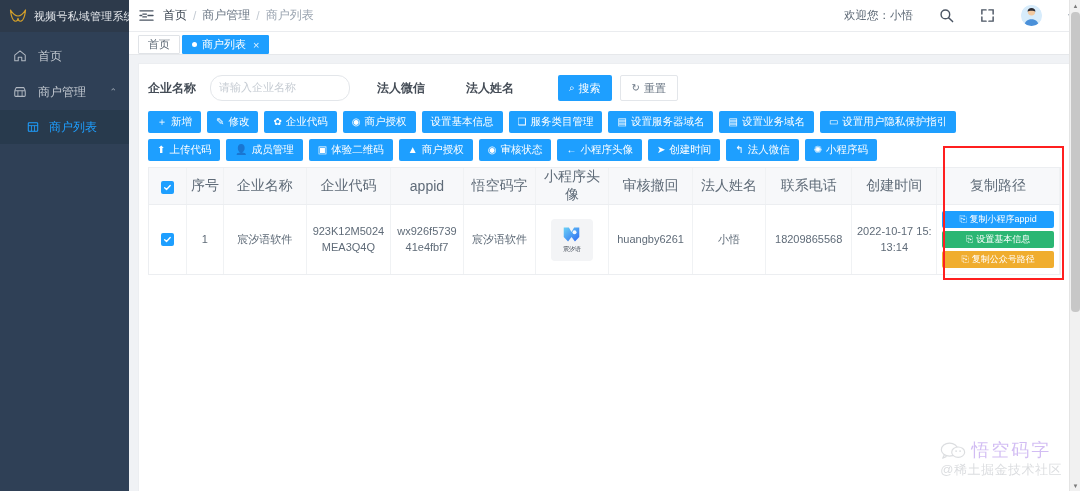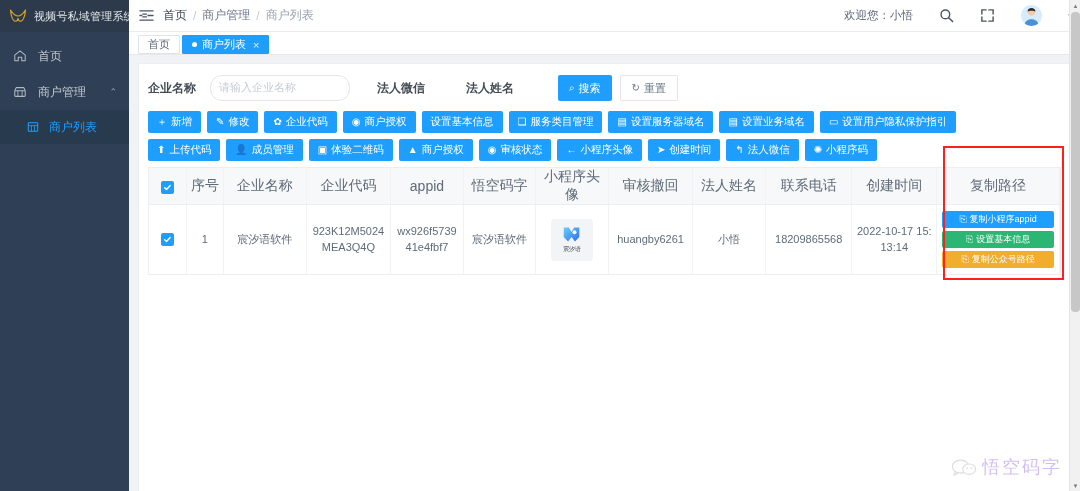--- a/index.html
+++ b/index.html
@@ -518,20 +518,21 @@
           <svg viewBox="0 0 30 22" width="26" height="19">
             <ellipse cx="11" cy="10" rx="9.5" ry="7.5" fill="none" stroke="#8a9099" stroke-width="1.3"></ellipse>
             <path d="M5 16 L3 20 L7.5 17.8" fill="none" stroke="#8a9099" stroke-width="1.3" stroke-linejoin="round"></path>
             <ellipse cx="21" cy="13" rx="7.5" ry="6" fill="#fff" stroke="#8a9099" stroke-width="1.3"></ellipse>
             <circle cx="18.6" cy="11.6" r="1" fill="#8a9099"></circle>
             <circle cx="23.2" cy="11.6" r="1" fill="#8a9099"></circle>
           </svg>
         </span>
         <span class="wm-big">悟空码字</span>
       </div>
+      <div class="wm-small">@稀土掘金技术社区</div>
     </div>
 
   </div>
 
   <div class="scroll">
     <div class="scroll-arrow up">▲</div>
     <div class="scroll-thumb"></div>
     <div class="scroll-arrow down">▼</div>
   </div>
 

